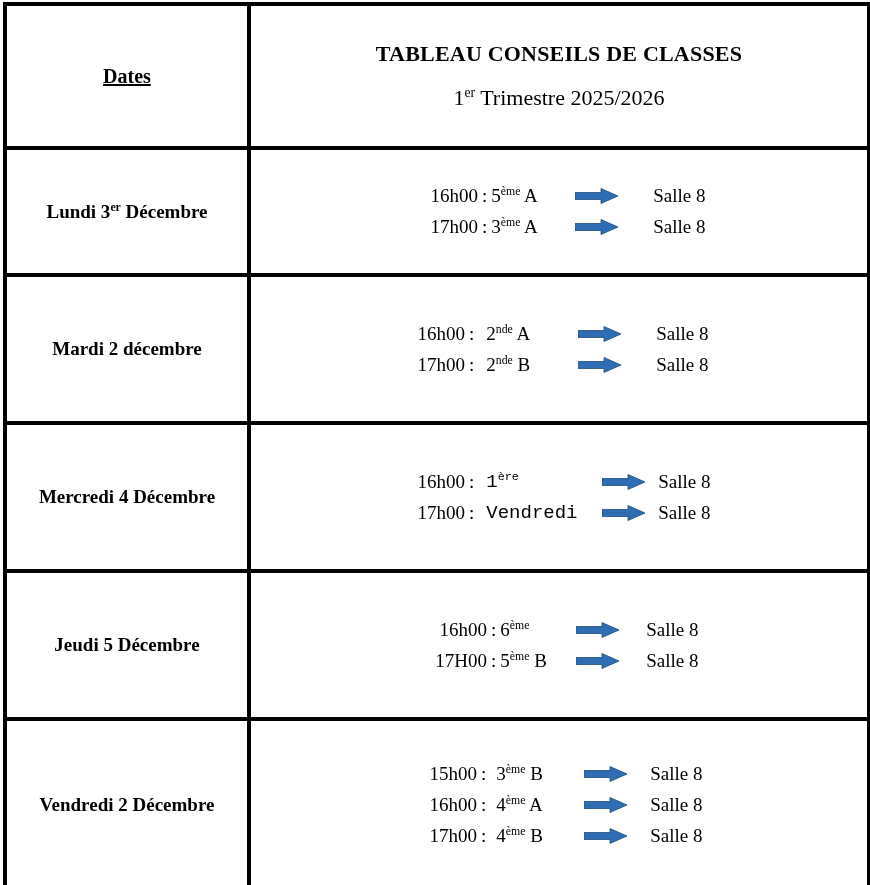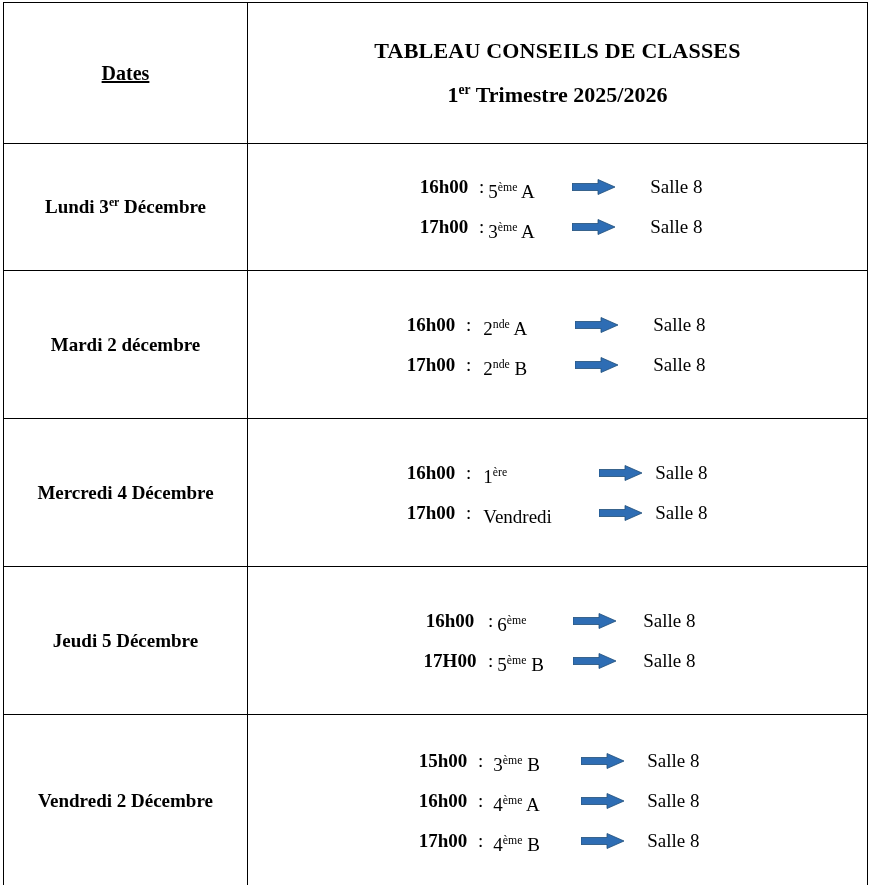--- a/index.html
+++ b/index.html
@@ -20,21 +20,21 @@
     position: relative;
     box-sizing: border-box;
   }
   table.schedule {
     border-collapse: collapse;
     width: 864px;
     margin: 2px 0 0 3px;
     table-layout: fixed;
   }
   table.schedule td {
-    border: 1px solid #000000;
+    border: 4px solid #000000;
     vertical-align: middle;
     padding: 0;
   }
   col.date-col { width: 244px; }
   col.info-col { width: 620px; }
 
   
   .hdr-dates {
     text-align: center;
     font-weight: bold;
@@ -47,21 +47,21 @@
     height: 140px;
     padding: 0 10px;
   }
   .hdr-title .line1 {
     font-weight: bold;
     font-size: 22px;
     letter-spacing: 0.2px;
     margin-bottom: 18px;
   }
   .hdr-title .line2 {
-    font-weight: bold;
+    font-weight: normal;
     font-size: 22px;
     margin-top: 16px;
   }
   sup {
     font-size: 0.62em;
     vertical-align: super;
     line-height: 0;
   }
 
   
@@ -74,29 +74,28 @@
     padding: 6px 0 6px 0;
   }
   .entry {
     display: flex;
     align-items: center;
     margin: 9px 0;
     font-size: 19px;
     white-space: nowrap;
   }
   .entry .time {
-    font-weight: bold;
-    text-align: center;
+    font-weight: normal;
+    text-align: right;
   }
   .entry .sep {
     padding: 0 4px;
   }
   .entry .klass {
     display: inline-block;
-    margin-top: 9px;
   }
   .arrow {
     display: inline-block;
     width: 44px;
     height: 16px;
     position: relative;
     flex: 0 0 auto;
   }
   .arrow svg { display: block; }
   .entry .room {
@@ -111,21 +110,21 @@
   .r1 .room { margin-left: 34px; }
 
   .r2 .entry { padding-left: 152px; }
   .r2 .time { width: 62px; }
   .r2 .klass { width: 86px; padding-left: 8px; }
   .r2 .arrow { margin-left: 6px; }
   .r2 .room { margin-left: 34px; }
 
   .r3 .entry { padding-left: 152px; }
   .r3 .time { width: 62px; }
-  .r3 .klass { width: 112px; padding-left: 8px; }
+  .r3 .klass { width: 112px; padding-left: 8px; font-family: Liberation Mono, monospace; }
   .r3 .arrow { margin-left: 4px; }
   .r3 .room { margin-left: 12px; }
 
   .r4 .entry { padding-left: 168px; }
   .r4 .time { width: 68px; }
   .r4 .klass { width: 72px; }
   .r4 .arrow { margin-left: 4px; }
   .r4 .room { margin-left: 26px; }
 
   .r5 .entry { padding-left: 164px; }

